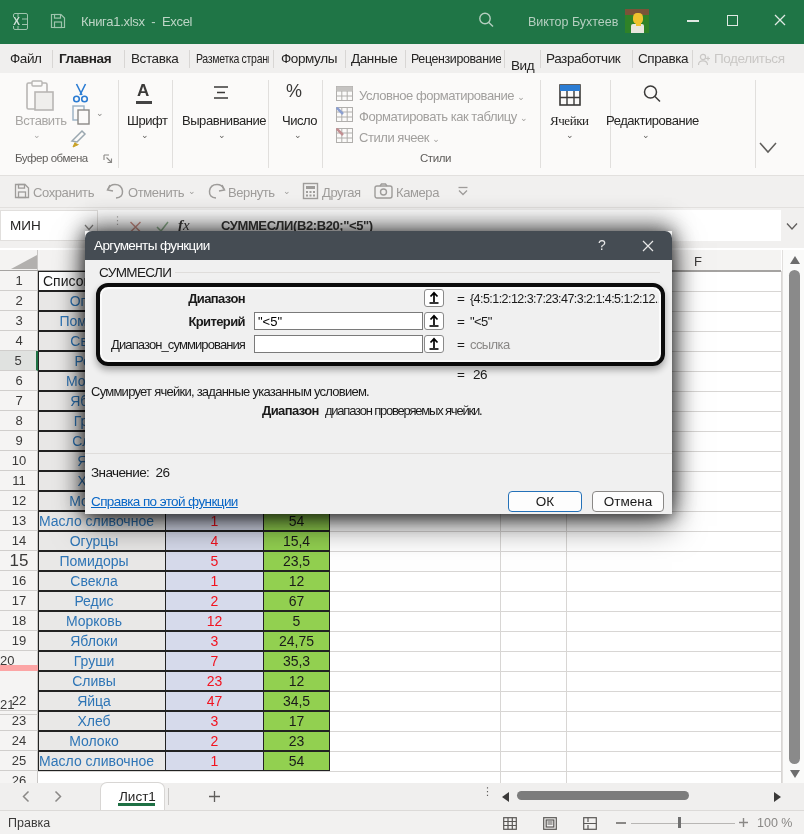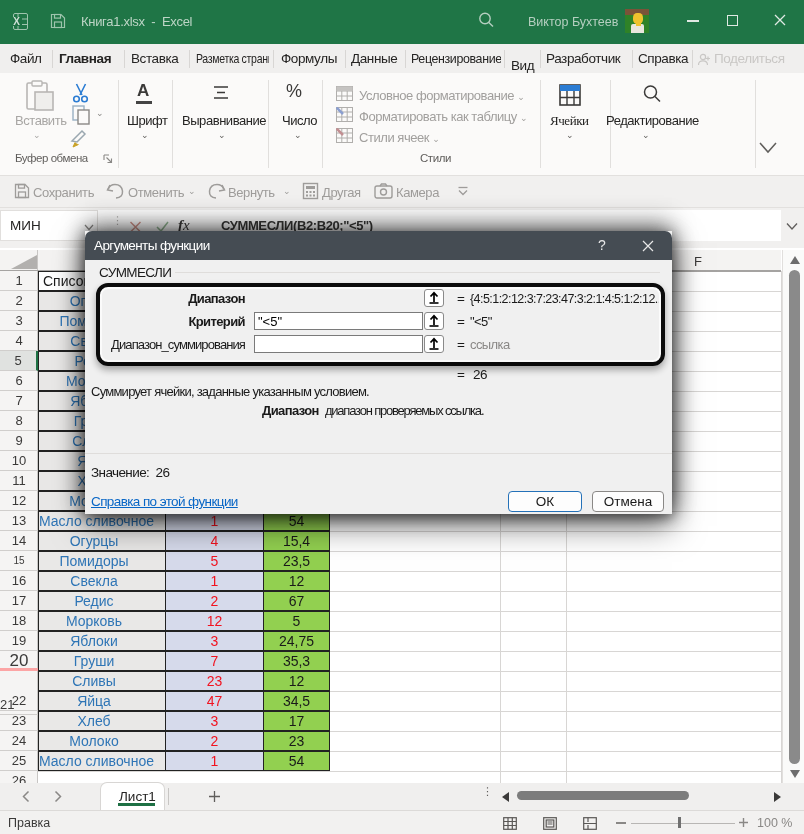--- a/index.html
+++ b/index.html
@@ -278,26 +278,26 @@
   <div class="abs" style="left:0;top:103px;width:38px;height:20px;border-bottom:1px solid #d0cecc;box-sizing:border-box;background:#e0e2e0;border-right:2px solid #1e7244;text-align:center;font-size:13px;color:#3b3a39;line-height:19px;">5</div>
   <div class="abs" style="left:0;top:123px;width:38px;height:20px;border-bottom:1px solid #d0cecc;box-sizing:border-box;text-align:center;font-size:13px;color:#3b3a39;line-height:19px;">6</div>
   <div class="abs" style="left:0;top:143px;width:38px;height:20px;border-bottom:1px solid #d0cecc;box-sizing:border-box;text-align:center;font-size:13px;color:#3b3a39;line-height:19px;">7</div>
   <div class="abs" style="left:0;top:163px;width:38px;height:20px;border-bottom:1px solid #d0cecc;box-sizing:border-box;text-align:center;font-size:13px;color:#3b3a39;line-height:19px;">8</div>
   <div class="abs" style="left:0;top:183px;width:38px;height:20px;border-bottom:1px solid #d0cecc;box-sizing:border-box;text-align:center;font-size:13px;color:#3b3a39;line-height:19px;">9</div>
   <div class="abs" style="left:0;top:203px;width:38px;height:20px;border-bottom:1px solid #d0cecc;box-sizing:border-box;text-align:center;font-size:13px;color:#3b3a39;line-height:19px;">10</div>
   <div class="abs" style="left:0;top:223px;width:38px;height:20px;border-bottom:1px solid #d0cecc;box-sizing:border-box;text-align:center;font-size:13px;color:#3b3a39;line-height:19px;">11</div>
   <div class="abs" style="left:0;top:243px;width:38px;height:20px;border-bottom:1px solid #d0cecc;box-sizing:border-box;text-align:center;font-size:13px;color:#3b3a39;line-height:19px;">12</div>
   <div class="abs" style="left:0;top:263px;width:38px;height:20px;border-bottom:1px solid #d0cecc;box-sizing:border-box;text-align:center;font-size:13px;color:#3b3a39;line-height:19px;">13</div>
   <div class="abs" style="left:0;top:283px;width:38px;height:20px;border-bottom:1px solid #d0cecc;box-sizing:border-box;text-align:center;font-size:13px;color:#3b3a39;line-height:19px;">14</div>
-  <div class="abs" style="left:0;top:303px;width:38px;height:20px;border-bottom:1px solid #d0cecc;box-sizing:border-box;text-align:center;font-size:10px;color:#3b3a39;line-height:19px;">15</div>
+  <div class="abs" style="left:0;top:303px;width:38px;height:20px;border-bottom:1px solid #d0cecc;box-sizing:border-box;text-align:center;font-size:17px;color:#3b3a39;line-height:19px;">15</div>
   <div class="abs" style="left:0;top:323px;width:38px;height:20px;border-bottom:1px solid #d0cecc;box-sizing:border-box;text-align:center;font-size:13px;color:#3b3a39;line-height:19px;">16</div>
   <div class="abs" style="left:0;top:343px;width:38px;height:20px;border-bottom:1px solid #d0cecc;box-sizing:border-box;text-align:center;font-size:13px;color:#3b3a39;line-height:19px;">17</div>
   <div class="abs" style="left:0;top:363px;width:38px;height:20px;border-bottom:1px solid #d0cecc;box-sizing:border-box;text-align:center;font-size:13px;color:#3b3a39;line-height:19px;">18</div>
   <div class="abs" style="left:0;top:383px;width:38px;height:20px;border-bottom:1px solid #d0cecc;box-sizing:border-box;text-align:center;font-size:13px;color:#3b3a39;line-height:19px;">19</div>
-  <div class="abs" style="left:0;top:403px;width:38px;height:20px;border-bottom:3px solid #fca5a5;box-sizing:border-box;text-align:center;font-size:17px;color:#3b3a39;line-height:19px;">20</div>
+  <div class="abs" style="left:0;top:403px;width:38px;height:20px;border-bottom:6px solid #fca5a5;box-sizing:border-box;text-align:left;font-size:13px;color:#3b3a39;line-height:19px;">20</div>
   <div class="abs" style="left:0;top:447px;width:38px;height:20px;border-bottom:1px solid #d0cecc;box-sizing:border-box;text-align:left;font-size:13px;color:#3b3a39;line-height:19px;">21</div>
   <div class="abs" style="left:0;top:443px;width:38px;height:20px;border-bottom:1px solid #d0cecc;box-sizing:border-box;text-align:center;font-size:13px;color:#3b3a39;line-height:19px;">22</div>
   <div class="abs" style="left:0;top:463px;width:38px;height:20px;border-bottom:1px solid #d0cecc;box-sizing:border-box;text-align:center;font-size:13px;color:#3b3a39;line-height:19px;">23</div>
   <div class="abs" style="left:0;top:483px;width:38px;height:20px;border-bottom:1px solid #d0cecc;box-sizing:border-box;text-align:center;font-size:13px;color:#3b3a39;line-height:19px;">24</div>
   <div class="abs" style="left:0;top:503px;width:38px;height:20px;border-bottom:1px solid #d0cecc;box-sizing:border-box;text-align:center;font-size:13px;color:#3b3a39;line-height:19px;">25</div>
   <div class="abs" style="left:0;top:523px;width:38px;height:20px;border-bottom:1px solid #d0cecc;box-sizing:border-box;text-align:center;font-size:13px;color:#3b3a39;line-height:19px;">26</div>
 
   <div class="abs" style="left:38px;top:23px;width:128px;height:20px;border:1px solid #222;box-sizing:border-box;background:#fff;font-size:14px;color:#1a1a1a;line-height:18px;padding-left:4px;overflow:hidden;white-space:nowrap;">Список продуктов</div>
   <div class="abs" style="left:165px;top:23px;width:99px;height:20px;border:1px solid #222;box-sizing:border-box;background:#fff;"></div>
   <div class="abs" style="left:263px;top:23px;width:67px;height:20px;border:1px solid #222;box-sizing:border-box;background:#fff;"></div>
@@ -464,19 +464,19 @@
   <div class="tx" style="left:385px;top:61px;font-size:12.5px;letter-spacing:-0.55px;color:#1a1a1a;width:190px;overflow:hidden;">{4:5:1:2:12:3:7:23:47:3:2:1:4:5:1:2:12...</div>
   <div class="tx" style="left:372px;top:83px;font-size:13.5px;color:#1a1a1a;">=</div>
   <div class="tx" style="left:385px;top:83px;font-size:13px;color:#1a1a1a;">"&lt;5"</div>
   <div class="tx" style="left:372px;top:106px;font-size:13.5px;color:#1a1a1a;">=</div>
   <div class="tx" style="left:385px;top:106px;font-size:13px;color:#8a8886;">ссылка</div>
 
   <div class="abs" style="left:11px;top:52px;width:569px;height:83px;border:4.5px solid #0b0b0b;border-radius:12px;box-sizing:border-box;box-shadow:0 4px 7px rgba(0,0,0,0.32), inset 0 0 0 2px #fbfbfb;"></div>
   <div class="tx" style="left:372px;top:136px;font-size:13.5px;color:#1a1a1a;">=</div>
   <div class="tx" style="left:388px;top:136px;font-size:13.5px;color:#1a1a1a;">26</div>
   <div class="tx" style="left:6px;top:153px;font-size:13px;letter-spacing:-0.75px;color:#1a1a1a;">Суммирует ячейки, заданные указанным условием.</div>
-  <div class="tx" style="left:177px;top:172px;font-size:13px;letter-spacing:-0.6px;color:#1a1a1a;"><b>Диапазон</b>&nbsp;&nbsp;<span style="letter-spacing:-1.2px;">диапазон проверяемых ссылка.</span></div>
+  <div class="tx" style="left:177px;top:172px;font-size:13px;letter-spacing:-0.6px;color:#1a1a1a;"><b>Диапазон</b>&nbsp;&nbsp;<span style="letter-spacing:-1.2px;">диапазон проверяемых ячейки.</span></div>
   <div class="abs" style="left:0;top:222px;width:587px;height:1px;background:#dfdddb;"></div>
   <div class="tx" style="left:6px;top:234px;font-size:13.5px;color:#1a1a1a;">Значение:&nbsp;&nbsp;26</div>
   <div class="tx" style="left:6px;top:263px;font-size:13.5px;color:#0866c6;text-decoration:underline;">Справка по этой функции</div>
   <div class="abs" style="left:423px;top:260px;width:74px;height:21px;background:#fdfdfd;border:1.5px solid #2471b8;border-radius:4px;box-sizing:border-box;text-align:center;font-size:13.5px;color:#1a1a1a;line-height:19px;">ОК</div>
   <div class="abs" style="left:507px;top:260px;width:72px;height:21px;background:#fdfdfd;border:1px solid #8a8886;border-radius:4px;box-sizing:border-box;text-align:center;font-size:13.5px;color:#1a1a1a;line-height:19px;">Отмена</div>
 </div>
 
 </body></html>

